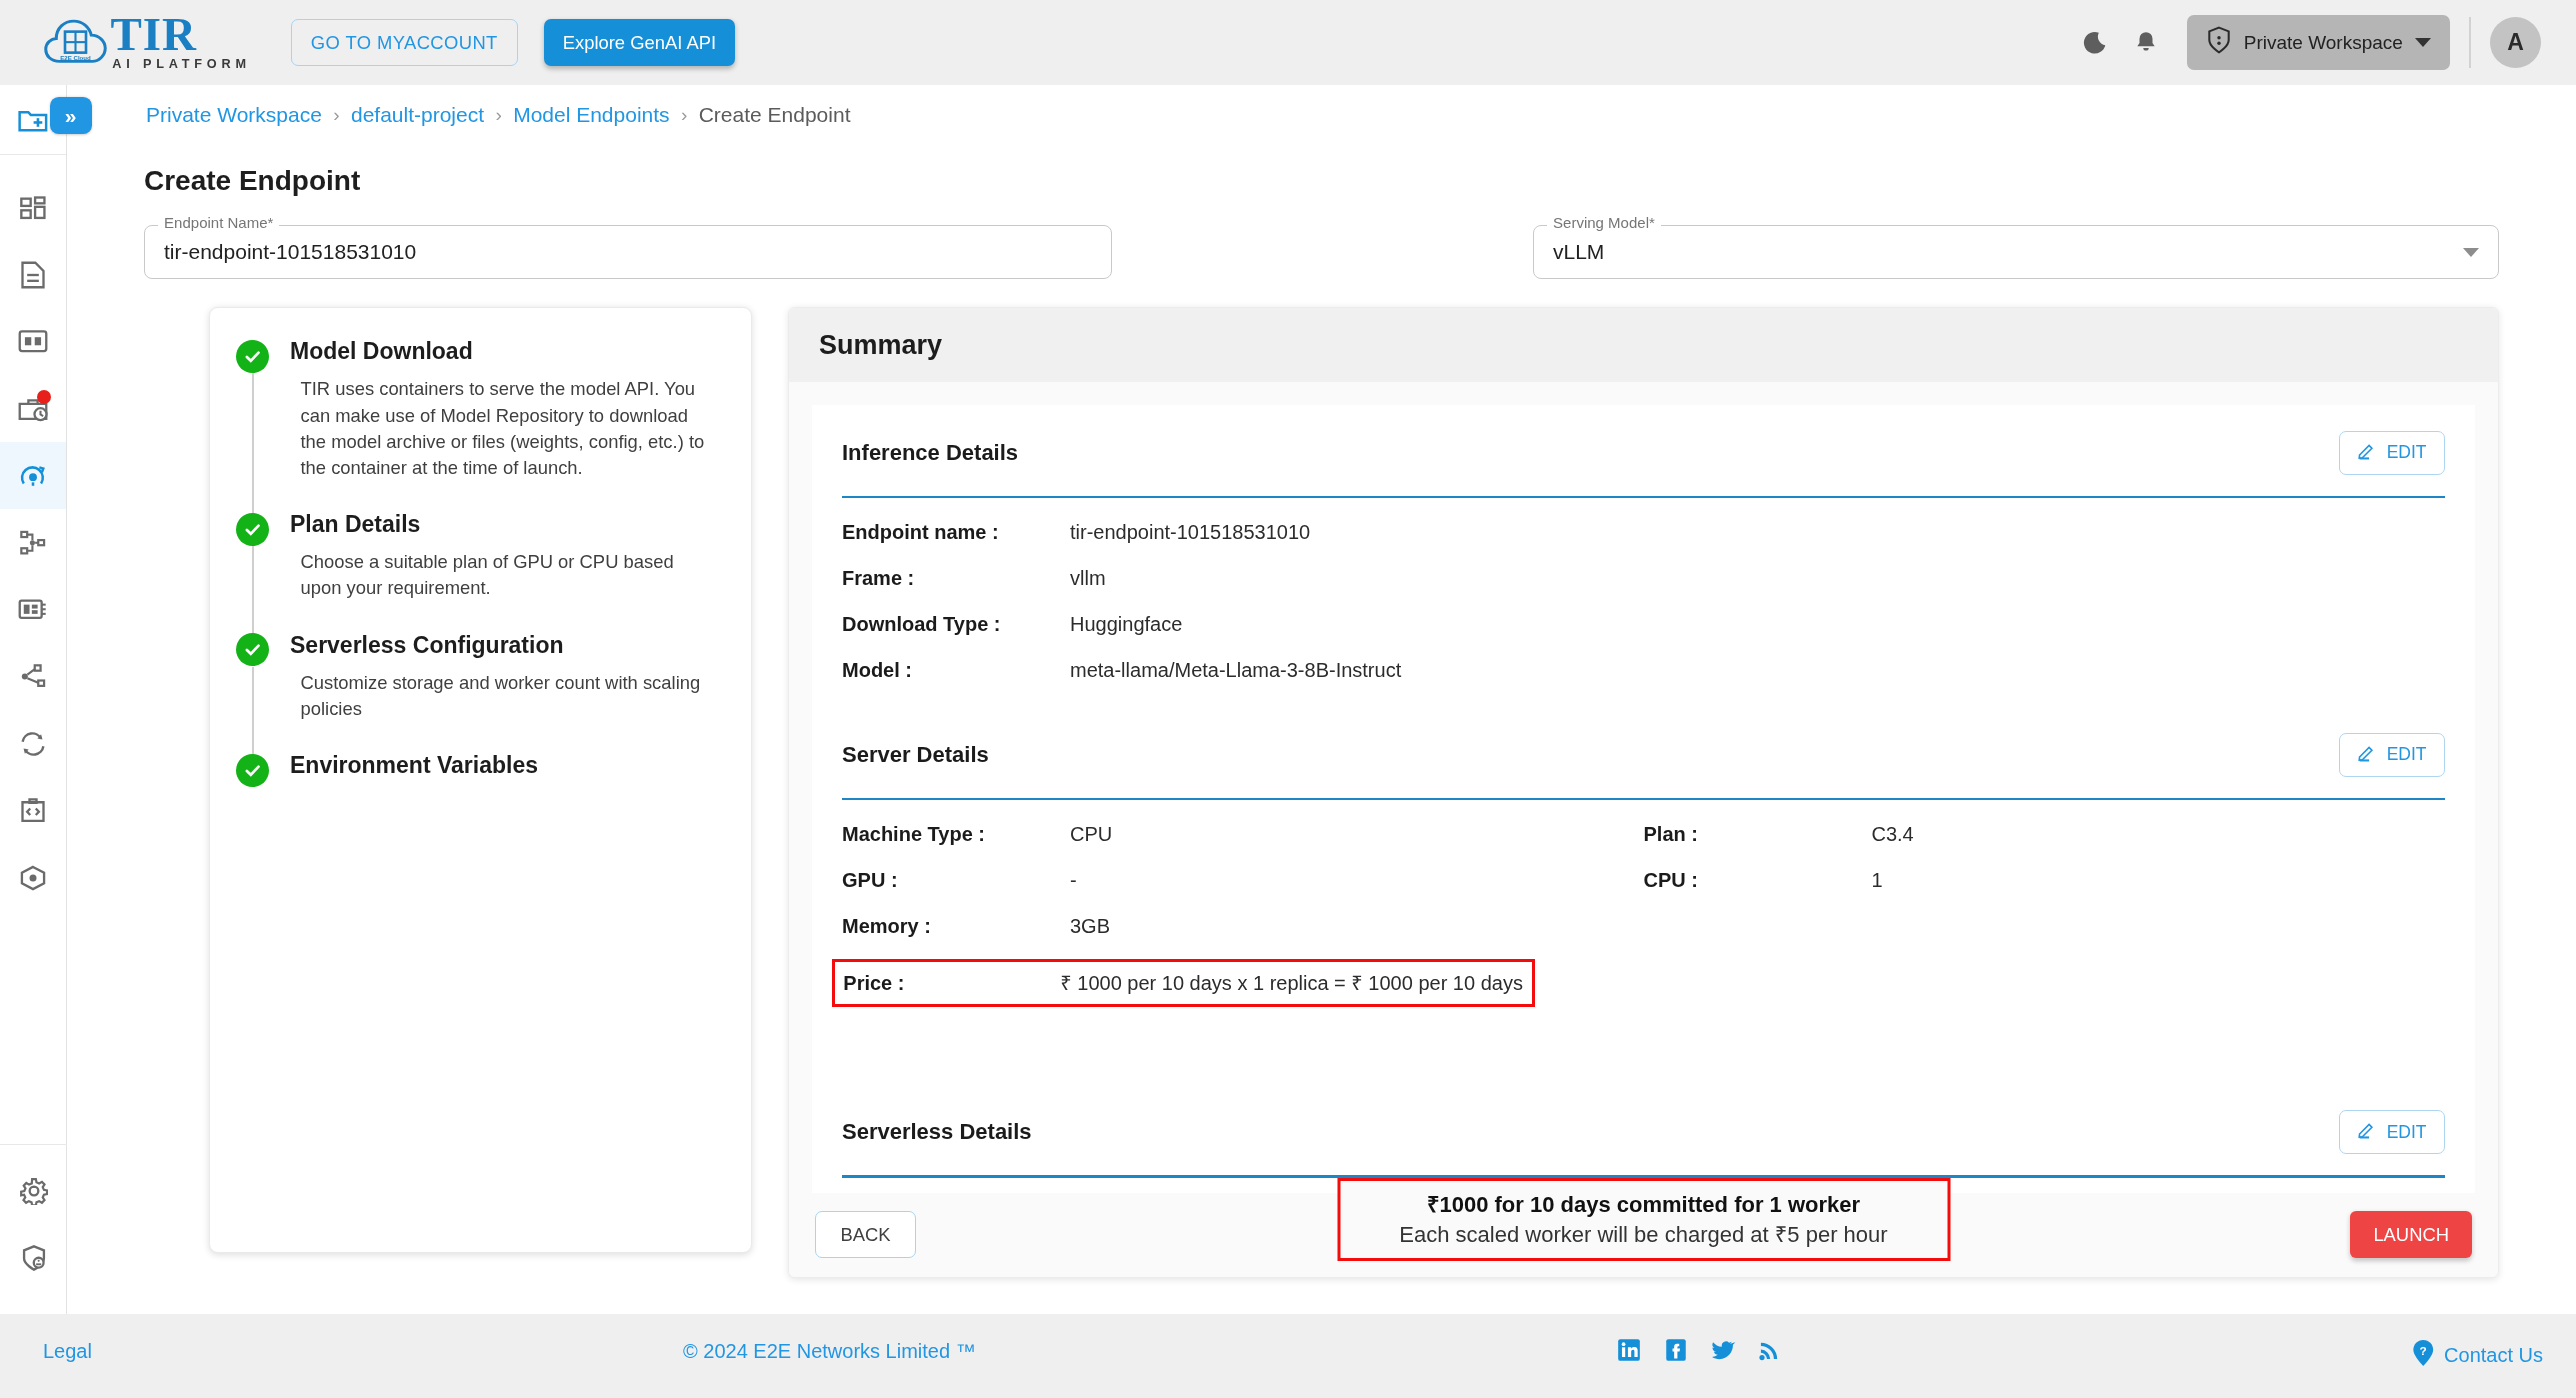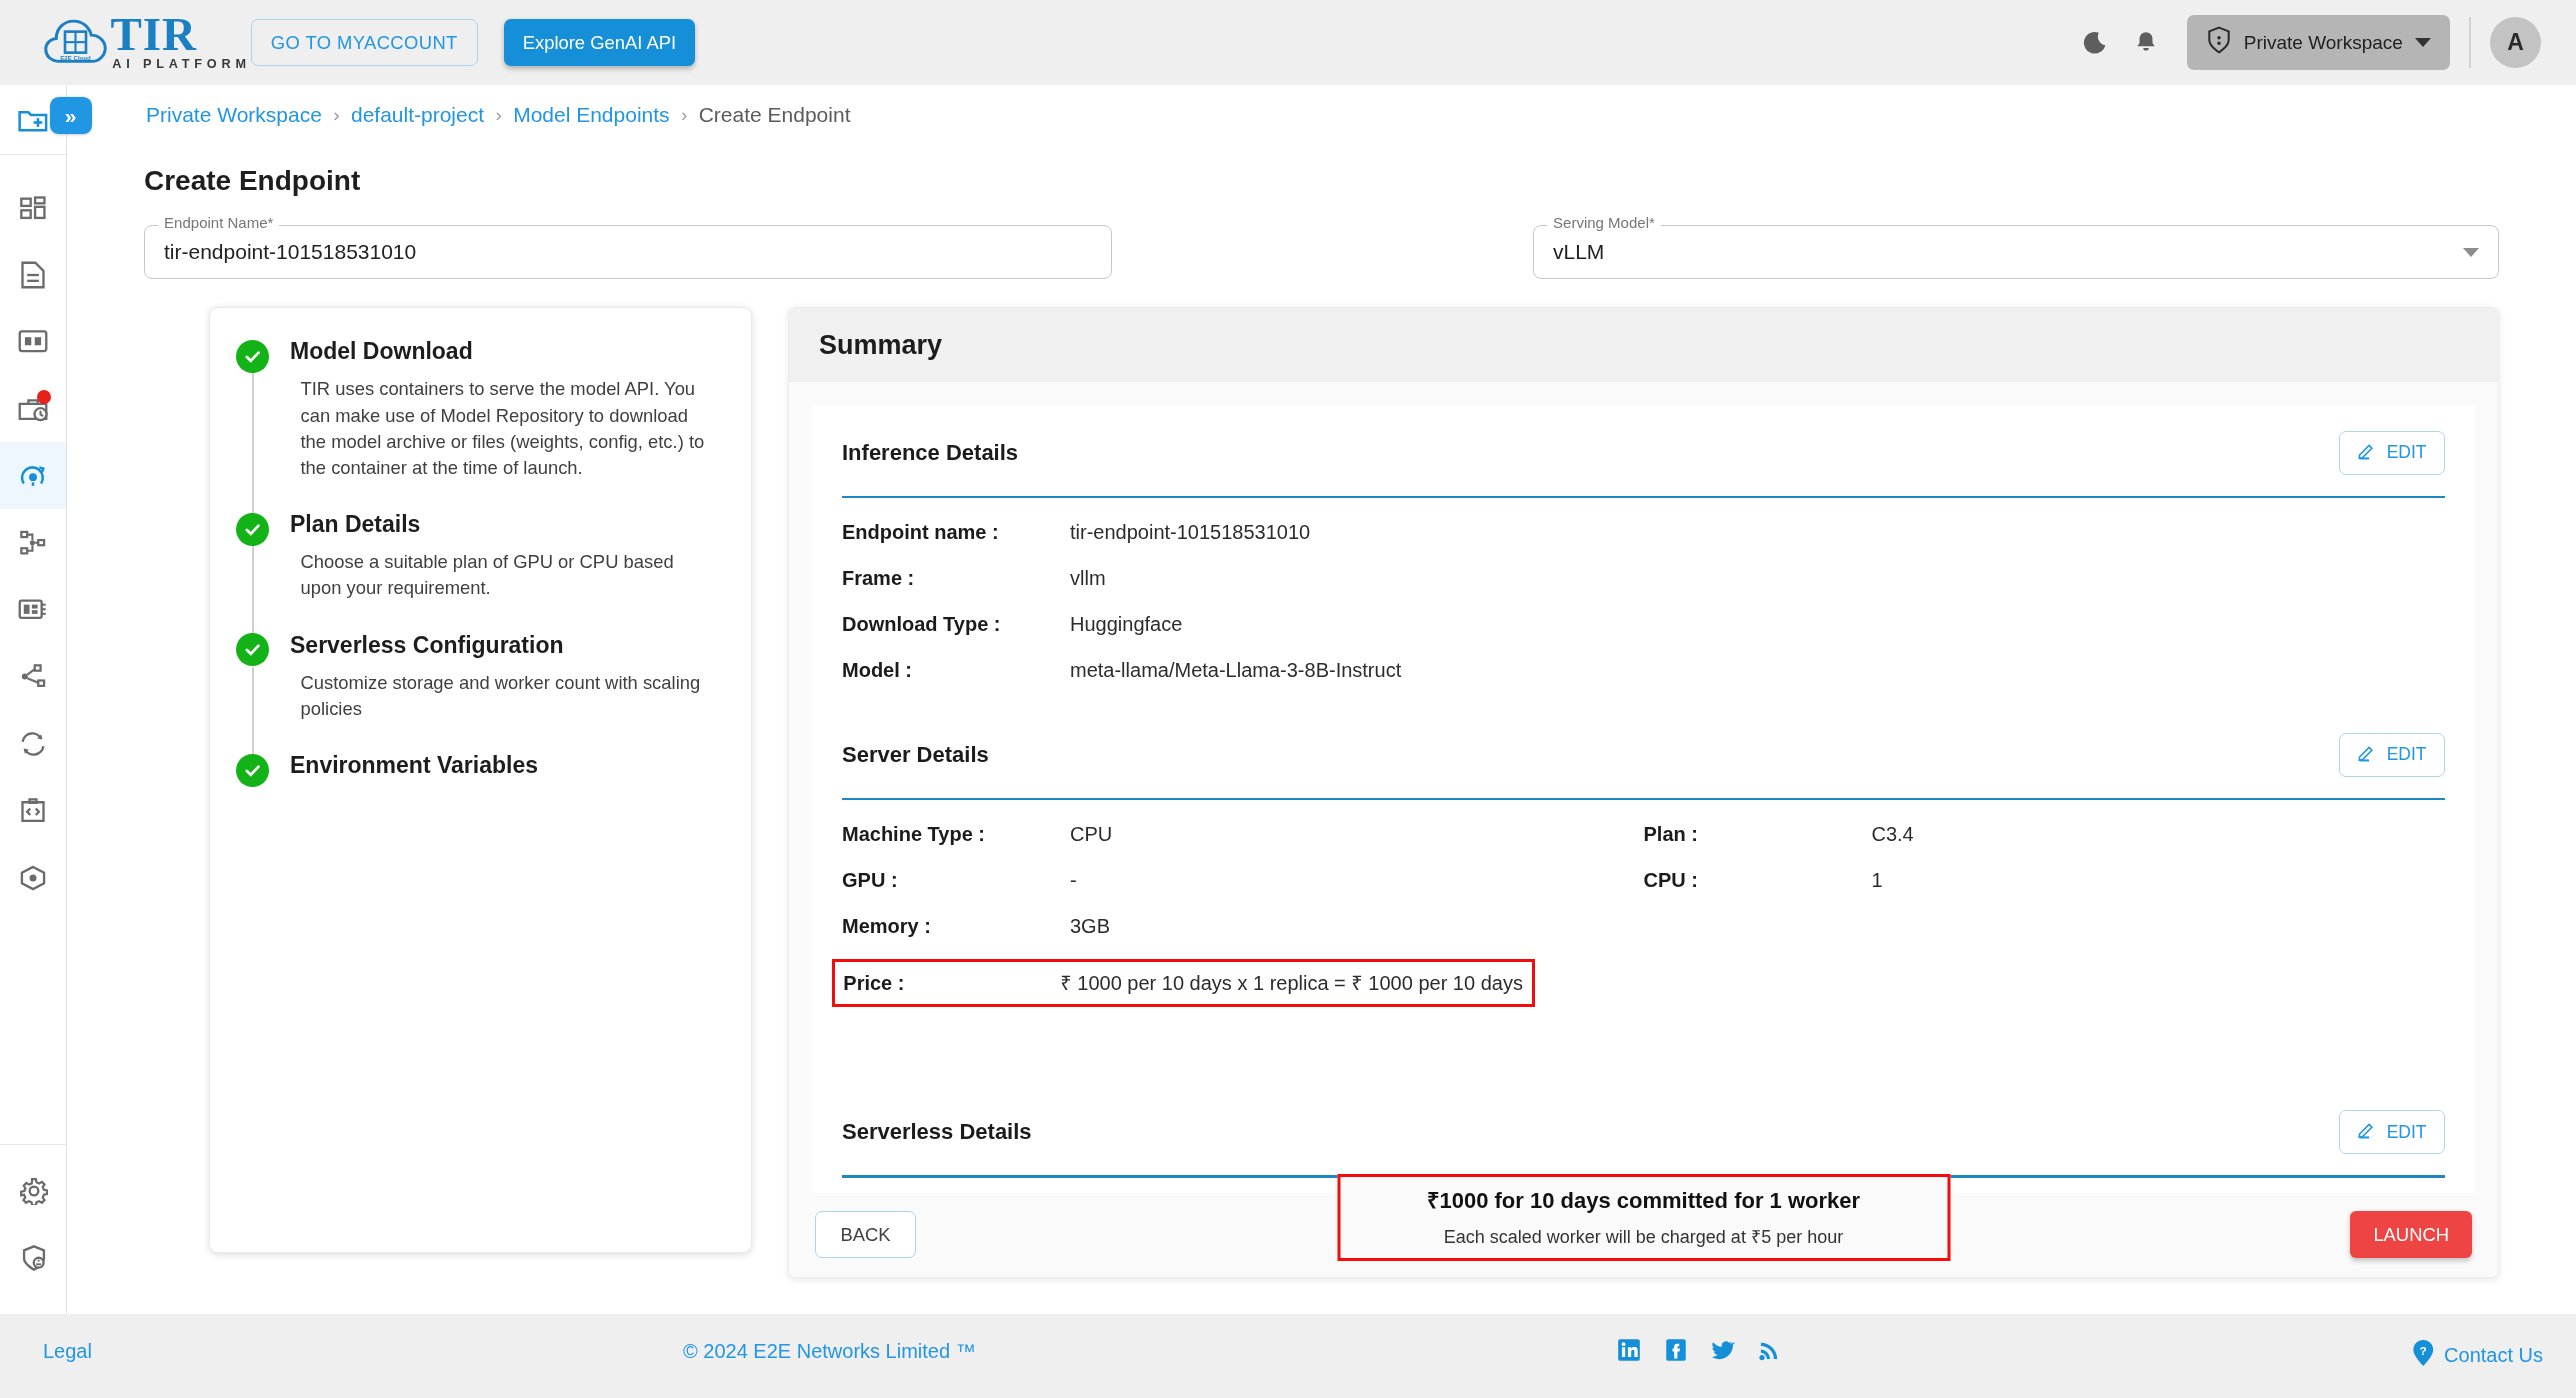--- a/index.html
+++ b/index.html
@@ -26,20 +26,21 @@
   .logo-tir {
     font-family:"Liberation Serif", serif;
     font-weight:bold; font-size:47px; line-height:40px;
     color:#1b7fc4; letter-spacing:0.9px;
   }
   .logo-sub {
     font-size:12.7px; font-weight:bold; color:#3a3a3a;
     letter-spacing:4.8px; margin-top:3.5px; margin-left:1.8px;
   }
   #btn-myaccount {
+    margin-left:40px;
     border:1.4px solid #a9d3ef; border-radius:7px;
     background:transparent; color:#2196e3;
     font-size:18.4px; letter-spacing:0.4px;
     padding:11.4px 19px; cursor:pointer;
   }
   #btn-genai {
     margin-left:26px;
     border:none; border-radius:7px;
     background:#1590d8; color:#fff;
     font-size:18.4px; padding:12.3px 19px; cursor:pointer;
@@ -195,21 +196,21 @@
     margin-left:auto; border:none; border-radius:6.1px;
     background:#ef4444; color:#fff; font-size:18.4px;
     padding:12.3px 23px; cursor:pointer; box-shadow:0 2.6px 5.3px rgba(0,0,0,.22);
   }
   #callout {
     position:absolute; left:50%; transform:translateX(-50%);
     bottom:16px; border:3.5px solid #f40b0b; background:#fafafa;
     padding:7px 23px 9.6px 23px; text-align:center; width:613px;
   }
   #callout .c1 { font-size:22px; font-weight:bold; color:#111; white-space:nowrap; }
-  #callout .c2 { font-size:18px; color:#333; margin-top:10px; white-space:nowrap; }
+  #callout .c2 { font-size:22px; color:#333; margin-top:0; white-space:nowrap; }
 
   
   #footer {
     position:absolute; left:4px; top:1314px; width:2576px; height:84px;
     background:#efefef;
   }
   #footer-legal { position:absolute; left:39px; top:26px; font-size:20px; color:#2196e3; cursor:pointer; }
   #footer-copy { position:absolute; left:679px; top:26px; font-size:20px; color:#2196e3; }
   #footer-social { position:absolute; left:1612px; top:23px; display:flex; gap:21px; align-items:center; }
   #footer-contact { position:absolute; right:37px; top:24.5px; display:flex; align-items:center; gap:8.8px;

